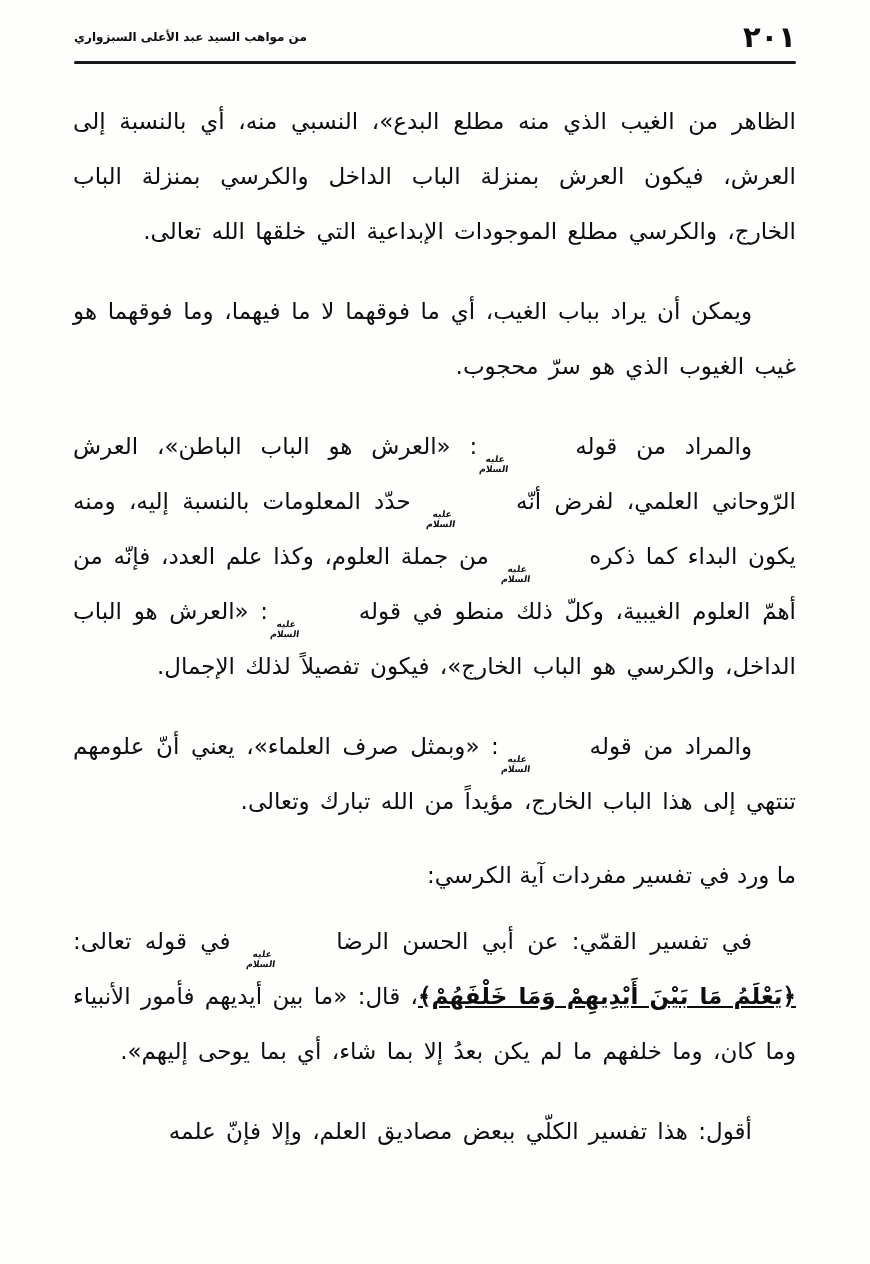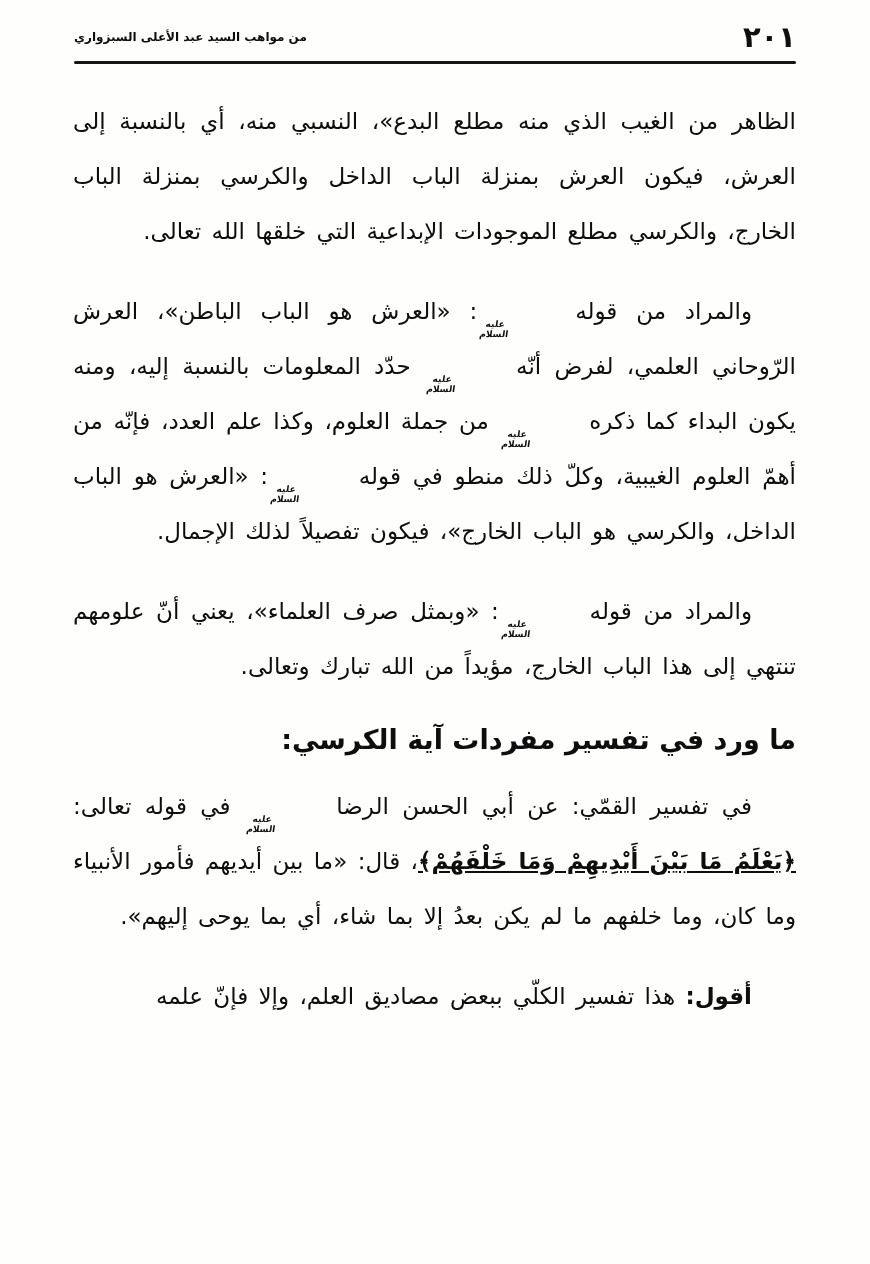--- a/index.html
+++ b/index.html
@@ -27,44 +27,45 @@
     position:absolute;top:94px;right:74px;width:723px;
     direction:rtl;text-align:justify;
   }
   .para{
     font-size:23px;line-height:55px;
     margin:0 0 25px 0;
     word-spacing:3px;
   }
   .para.indent{text-indent:44px;}
   .heading{
-    font-size:27px;font-weight:bold;line-height:42px;
+    font-size:23px;font-weight:normal;line-height:42px;
     margin:10px 0 18px 0;
     text-align:right;
   }
   .honorific{
     display:inline-flex;flex-direction:column;align-items:center;
     vertical-align:-8px;margin:0 3px;
     transform:skewX(-8deg);
   }
   .honorific span{display:block;font-size:9px;line-height:10px;font-weight:bold;}
   .quran{font-weight:bold;text-decoration:underline;}
-  .bold{font-weight:bold;}
+  .bold{font-weight:normal;}
 </style>
 </head>
 <body>
 
 <div class="page">
   <div class="header">
     <span class="page-number">٢٠١</span>
     <span class="header-title">من مواهب السيد عبد الأعلى السبزواري</span>
   </div>
   <div class="header-rule"></div>
   <main class="content">
       <p class="para">الظاهر من الغيب الذي منه مطلع البدع»، النسبي منه، أي بالنسبة إلى العرش، فيكون العرش بمنزلة الباب الداخل والكرسي بمنزلة الباب الخارج، والكرسي مطلع الموجودات الإبداعية التي خلقها الله تعالى.</p>
+      <p class="para indent">ويمكن أن يراد بباب الغيب، أي ما فوقهما لا ما فيهما، وما فوقهما هو غيب الغيوب الذي هو سرّ محجوب.</p>
       <p class="para indent">والمراد من قوله <span class="honorific">
           <span>عليه</span>
           <span>السلام</span>
         </span>: «العرش هو الباب الباطن»، العرش الرّوحاني العلمي، لفرض أنّه <span class="honorific">
           <span>عليه</span>
           <span>السلام</span>
         </span> حدّد المعلومات بالنسبة إليه، ومنه يكون البداء كما ذكره <span class="honorific">
           <span>عليه</span>
           <span>السلام</span>
         </span> من جملة العلوم، وكذا علم العدد، فإنّه من أهمّ العلوم الغيبية، وكلّ ذلك منطو في قوله <span class="honorific">

